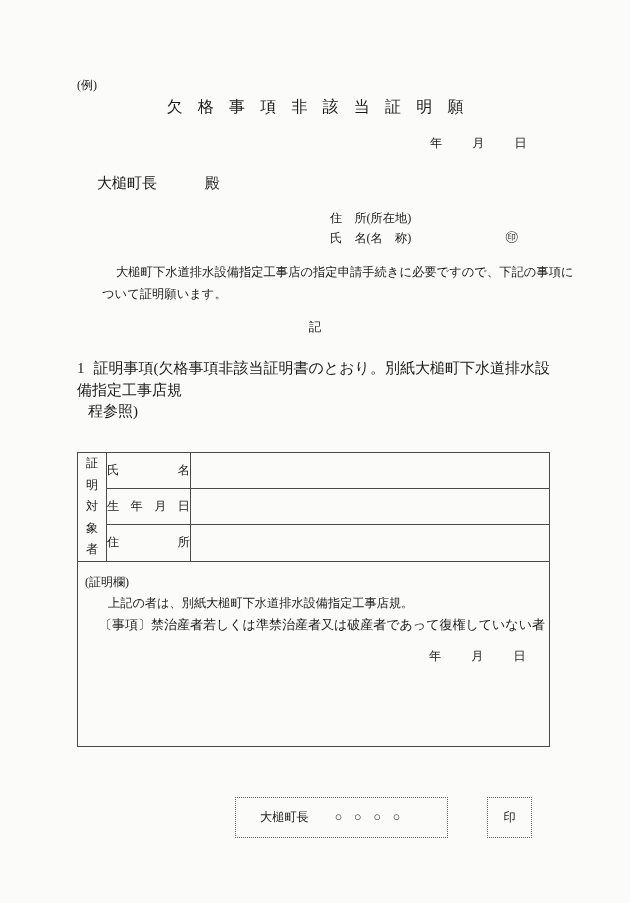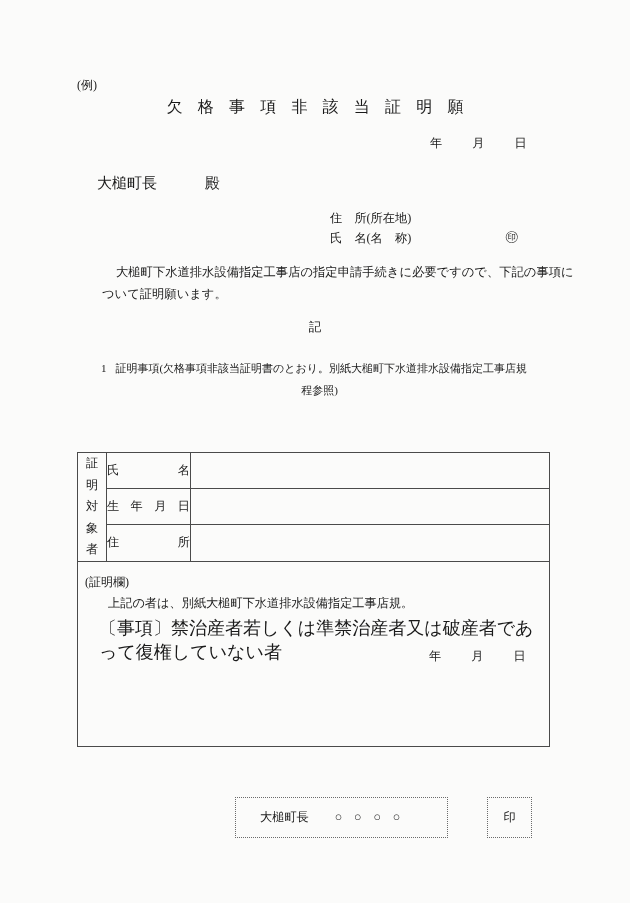--- a/index.html
+++ b/index.html
@@ -108,24 +108,23 @@
     top: 321px;
     text-align: center;
   }
 
   
   #item-1 {
     position: absolute;
     left: 77px;
     top: 358px;
     width: 474px;
-    font-size: 11px;
+    font-size: 15px;
     line-height: 21.5px;
     white-space: normal;
-    text-align: center;
   }
   #item-1 .num { margin-right: 9px; }
   #item-1 .cont { display: block; padding-left: 11px; }
 
   
   #cert-title {
     left: 0;
     right: 0;
     top: 414px;
     text-align: center;
@@ -197,21 +196,21 @@
   #cert-statement {
     position: absolute;
     left: 30px;
     top: 33px;
     font-size: 12.2px;
   }
   #cert-matter {
     position: absolute;
     left: 21px;
     top: 54px;
-    font-size: 18px;
+    font-size: 13px;
   }
   #date-line-bottom {
     position: absolute;
     left: 351px;
     top: 86px;
     font-size: 12.2px;
   }
 
   
   #sig-name-box {

